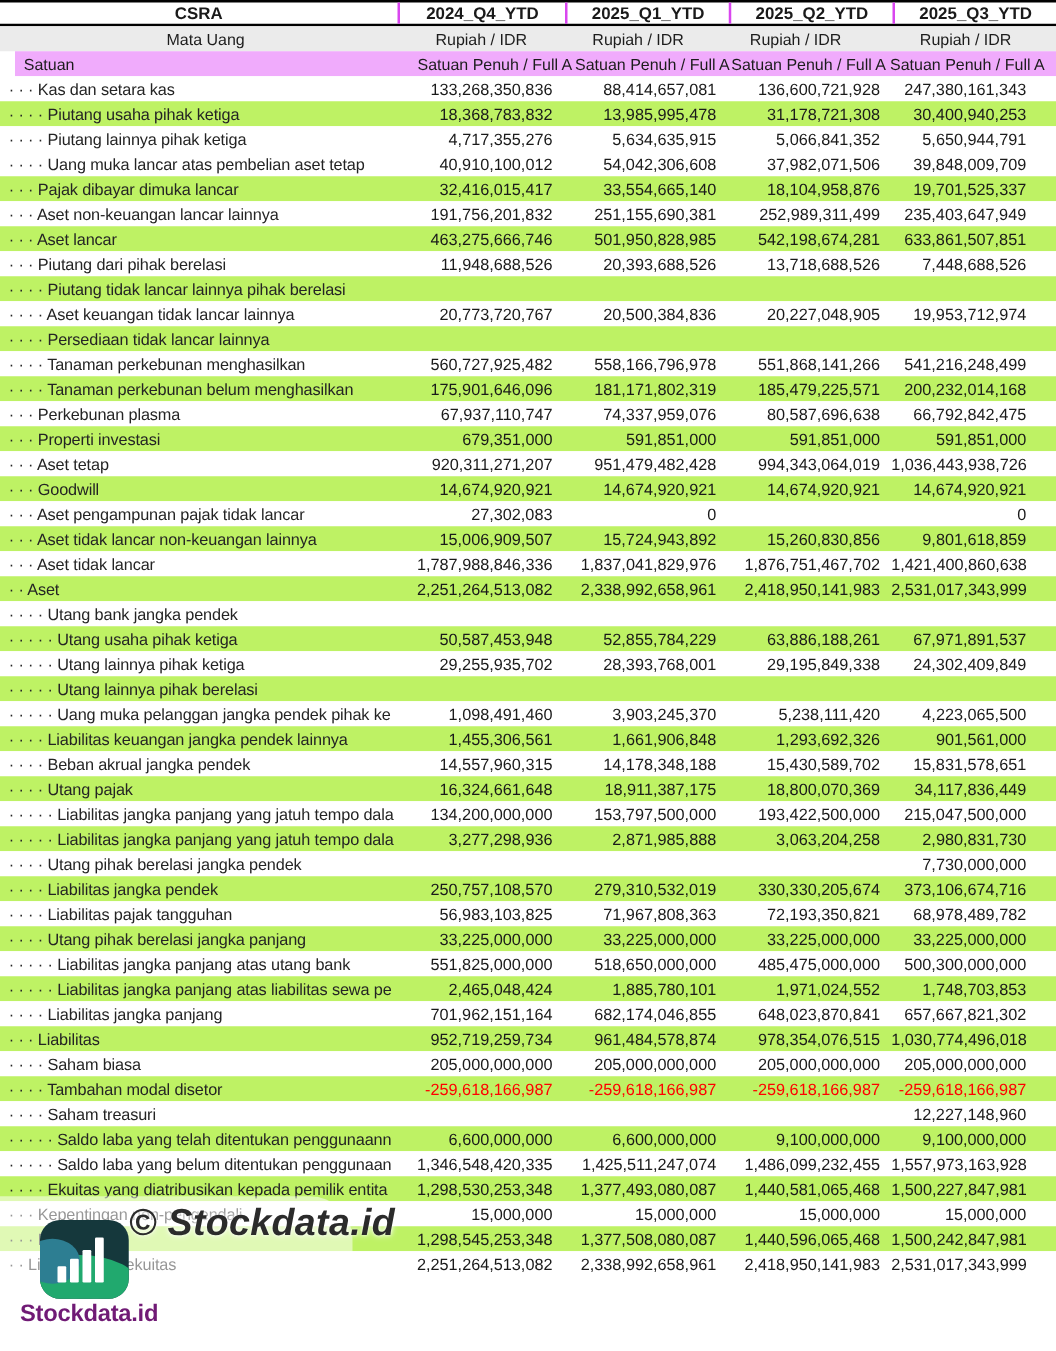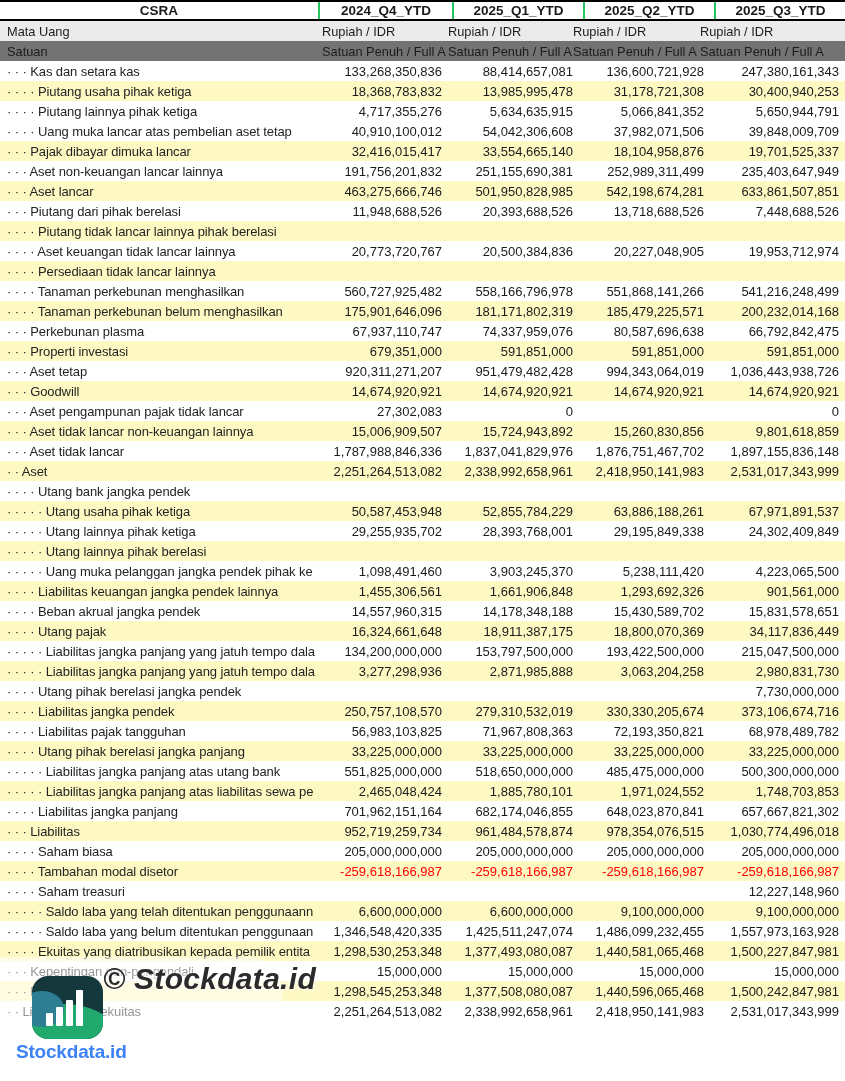--- a/index.html
+++ b/index.html
@@ -12,46 +12,46 @@
   .hdr{
     display:grid;grid-template-columns:318px 134px 131px 131px 131px;
     height:21px;box-sizing:border-box;
     border-top:2px solid #000;border-bottom:2px solid #000;
     font-weight:bold;font-size:13.5px;background:#fff;
   }
   .hdr .hcell{
     display:flex;align-items:center;justify-content:center;
     overflow:hidden;white-space:nowrap;box-sizing:border-box;
   }
-  .hdr .hcell + .hcell{border-left:2px solid #22c55e;}
+  .hdr .hcell + .hcell{border-left:2px solid #d946ef;}
   
   .meta{
     display:grid;grid-template-columns:322px 126px 125px 127px auto;
     height:20px;font-size:12.8px;align-items:center;
   }
   .meta .mcell{overflow:hidden;white-space:nowrap;color:#1c1c1c;}
   .meta .mlabel{padding-left:7px;}
-  .meta.currency{background:#ebebeb;}
-  .meta.unit{background:#737373;}
+  .meta.currency{background:#ebebeb;text-align:center;}
+  .meta.unit{background:#f0abfc;margin-left:12px;}
   
   #rows{position:relative;}
   .row{
     display:grid;grid-template-columns:318px 133px 131px 131px 132px;
     height:20px;font-size:13px;align-items:center;background:#fff;
   }
-  .row.gray{background:#fef9c3;}
+  .row.gray{background:#bef264;}
   .row .label{
     padding-left:7px;overflow:hidden;white-space:nowrap;color:#242424;
     letter-spacing:-0.1px;
   }
   .row .num{
     text-align:right;padding-right:9px;white-space:nowrap;overflow:hidden;
     color:#1a1a1a;
   }
-  .row .num.last{padding-right:6px;}
+  .row .num.last{padding-right:24px;}
   .row .num.neg{color:#ff0000;}
   
   .wm-box{
     position:absolute;left:-14px;top:957px;width:296px;height:124px;
     background:rgba(255,255,255,0.52);
     border-radius:0 34px 10px 0;pointer-events:none;
   }
   .wm-logo{
     position:absolute;left:32px;top:976px;width:71px;height:63px;
     border-radius:16px;overflow:hidden;background:#15383c;
@@ -72,21 +72,21 @@
   .wm-logo .b3{left:34px;height:26px;}
   .wm-logo .b4{left:44px;height:36px;}
   .wm-copy{
     position:absolute;left:103px;top:962px;font-size:30px;font-weight:bold;
     color:#2b2b2b;letter-spacing:0.3px;
     text-shadow:0 0 3px rgba(255,255,255,0.95),0 0 6px rgba(255,255,255,0.85);
     font-style:italic;
   }
   .wm-brand{
     position:absolute;left:16px;top:1041px;font-size:19px;font-weight:bold;
-    color:#3b82f6;letter-spacing:-0.2px;
+    color:#701a75;letter-spacing:-0.2px;
     text-shadow:0 0 3px rgba(255,255,255,0.95),0 0 6px rgba(255,255,255,0.9);
   }
 </style>
 </head>
 <body>
 
 <div class="hdr">
   <div class="hcell">CSRA</div>
   <div class="hcell">2024_Q4_YTD</div>
   <div class="hcell">2025_Q1_YTD</div>
@@ -241,21 +241,21 @@
       <div class="num">15,006,909,507</div>
       <div class="num">15,724,943,892</div>
       <div class="num">15,260,830,856</div>
       <div class="num last">9,801,618,859</div>
     </div>
     <div class="row">
       <div class="label">· · · Aset tidak lancar</div>
       <div class="num">1,787,988,846,336</div>
       <div class="num">1,837,041,829,976</div>
       <div class="num">1,876,751,467,702</div>
-      <div class="num last">1,897,155,836,148</div>
+      <div class="num last">1,421,400,860,638</div>
     </div>
     <div class="row gray">
       <div class="label">· · Aset</div>
       <div class="num">2,251,264,513,082</div>
       <div class="num">2,338,992,658,961</div>
       <div class="num">2,418,950,141,983</div>
       <div class="num last">2,531,017,343,999</div>
     </div>
     <div class="row">
       <div class="label">· · · · Utang bank jangka pendek</div>

